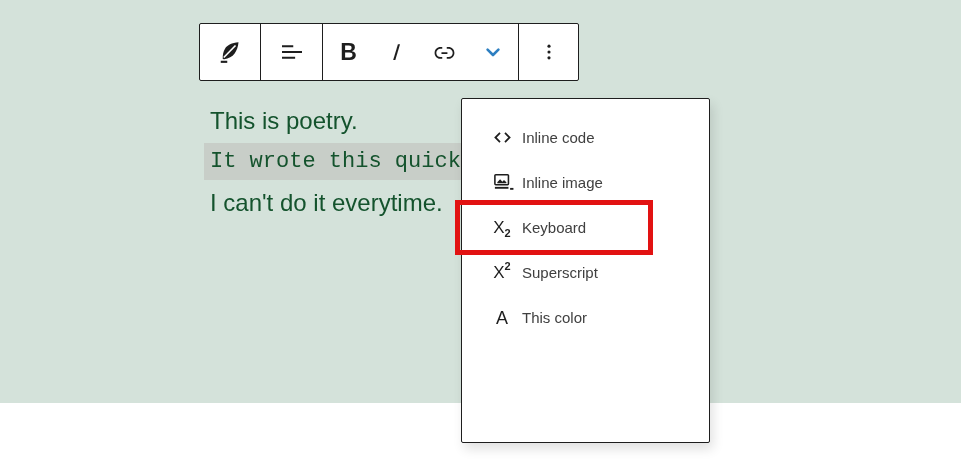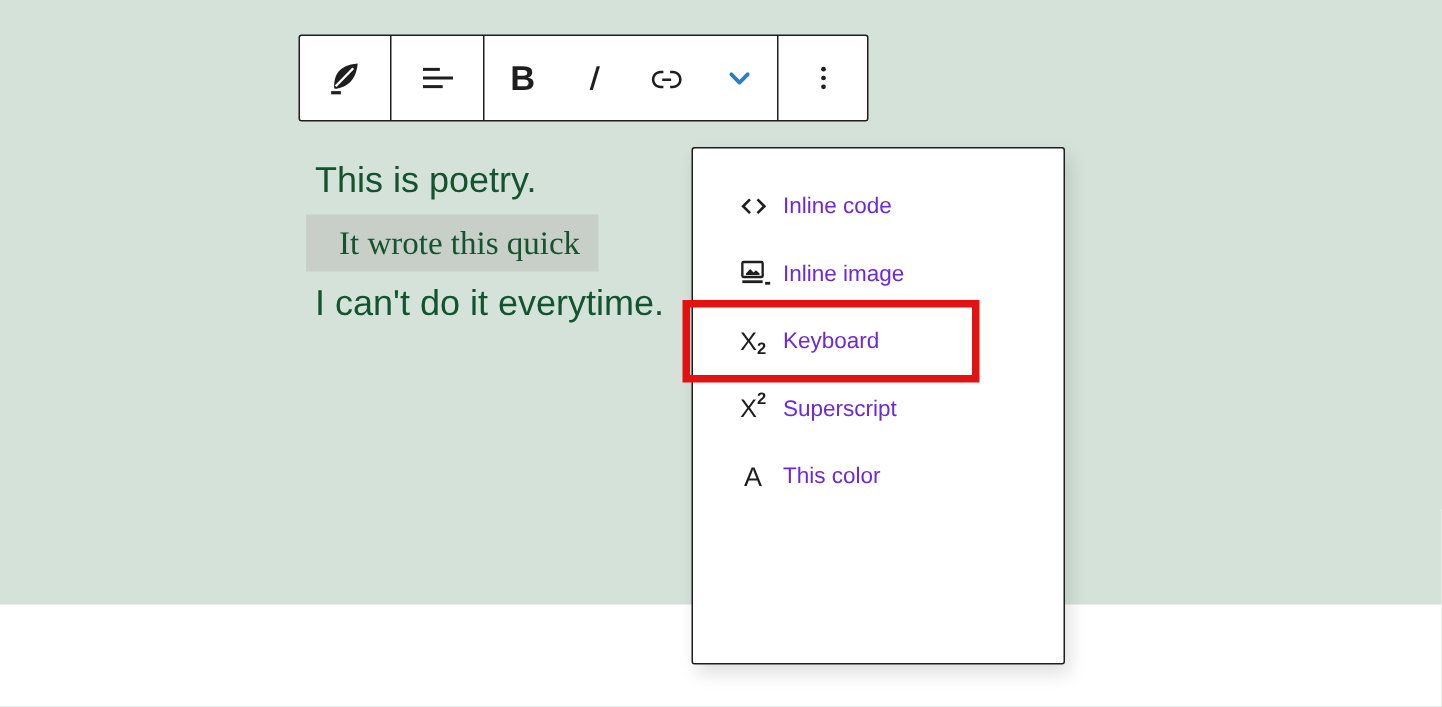--- a/index.html
+++ b/index.html
@@ -36,43 +36,43 @@
   .bold-glyph  { font-size: 23px; font-weight: 700; color: #1e1e1e; line-height: 1; }
   .italic-glyph{ font-size: 23px; font-style: italic; font-weight: 400; color: #1e1e1e; line-height: 1; transform: skewX(-6deg); }
 
   
   .verse-block {
     position: absolute; left: 210px; top: 100px; z-index: 1;
     color: #14532d; font-size: 24px; text-align: right;
   }
   .verse-line { height: 41px; display: flex; align-items: center; white-space: pre; }
   .kbd-selected {
-    font-family: Liberation Serif, serif;
+    font-family: Liberation Mono, monospace;
     font-size: 22px;
     background: #c8cec8;
-    padding: 6px 12px 6px 22px;
+    padding: 6px 12px 6px 6px;
     margin-left: -6px;
   }
 
   
   .dropdown {
     position: absolute; left: 461px; top: 98px; width: 249px; height: 345px;
     background: #ffffff; border: 1px solid #1e1e1e; border-radius: 2px;
     box-shadow: 3px 6px 12px rgba(0,0,0,0.12);
     padding: 16px 0 14px 0; z-index: 3;
   }
   .menu-item {
     height: 45px; display: flex; align-items: center; padding-left: 27px;
     cursor: pointer; color: #1e1e1e;
   }
   .menu-icon {
     width: 26px; height: 34px; display: flex; align-items: center; justify-content: center;
     flex: 0 0 26px; color: #1e1e1e;
   }
-  .menu-label { margin-left: 7px; font-size: 15px; color: #6d28d9; }
+  .menu-label { margin-left: 7px; font-size: 15px; color: #404040; }
 
   
   .strike-glyph { position: relative; font-size: 19px; font-weight: 500; line-height: 1; }
   .strike-glyph .strike-line {
     position: absolute; left: -4px; top: 48%; width: 21px; height: 1.8px; background: #1e1e1e;
   }
   .subsup-glyph { font-size: 17px; font-weight: 500; line-height: 1; display: flex; align-items: flex-start; }
   .subsup-glyph .mark { font-size: 11px; font-weight: 600; }
   .subsup-glyph .mark.sub { align-self: flex-end; margin-bottom: -3px; }
   .subsup-glyph .mark.sup { margin-top: -3px; }

